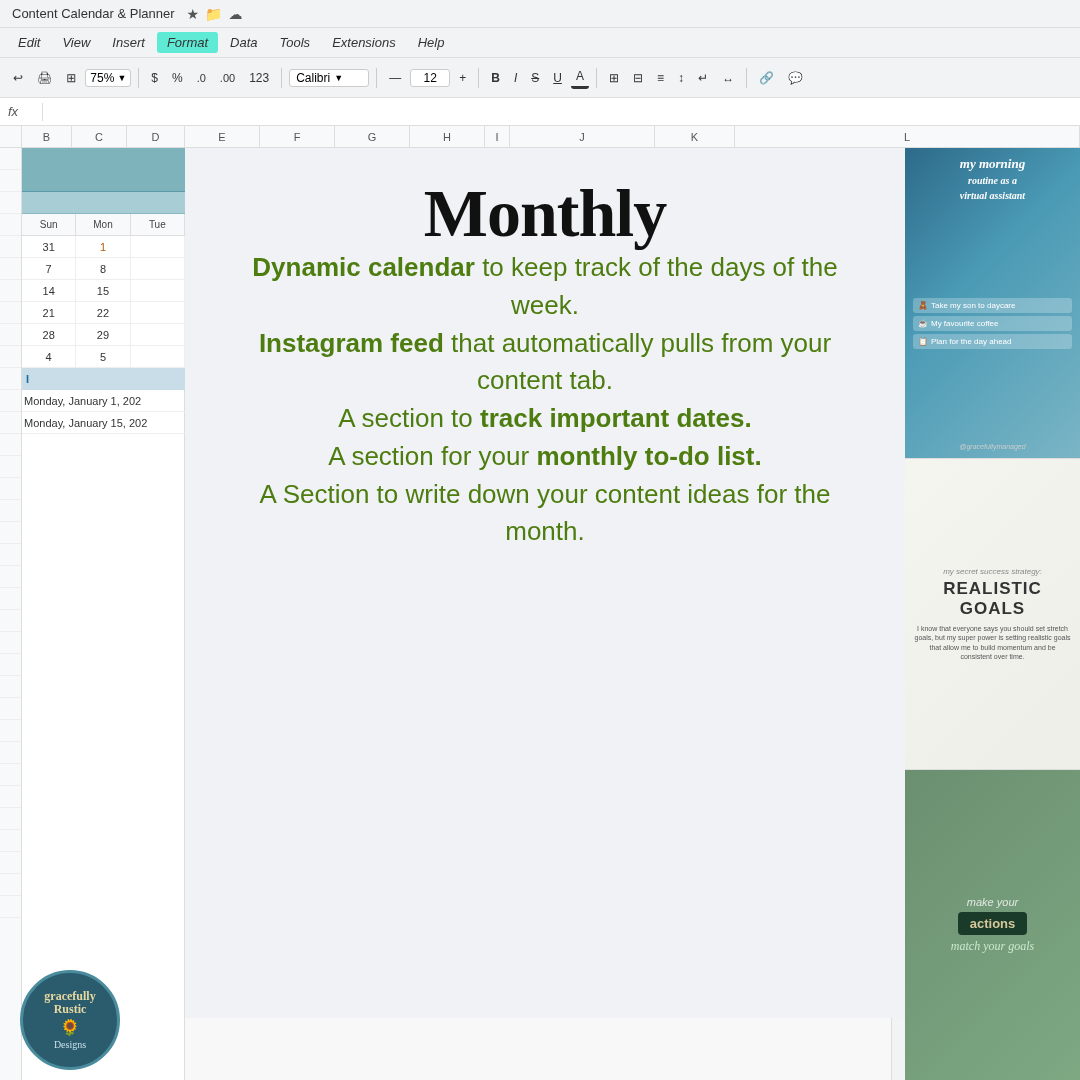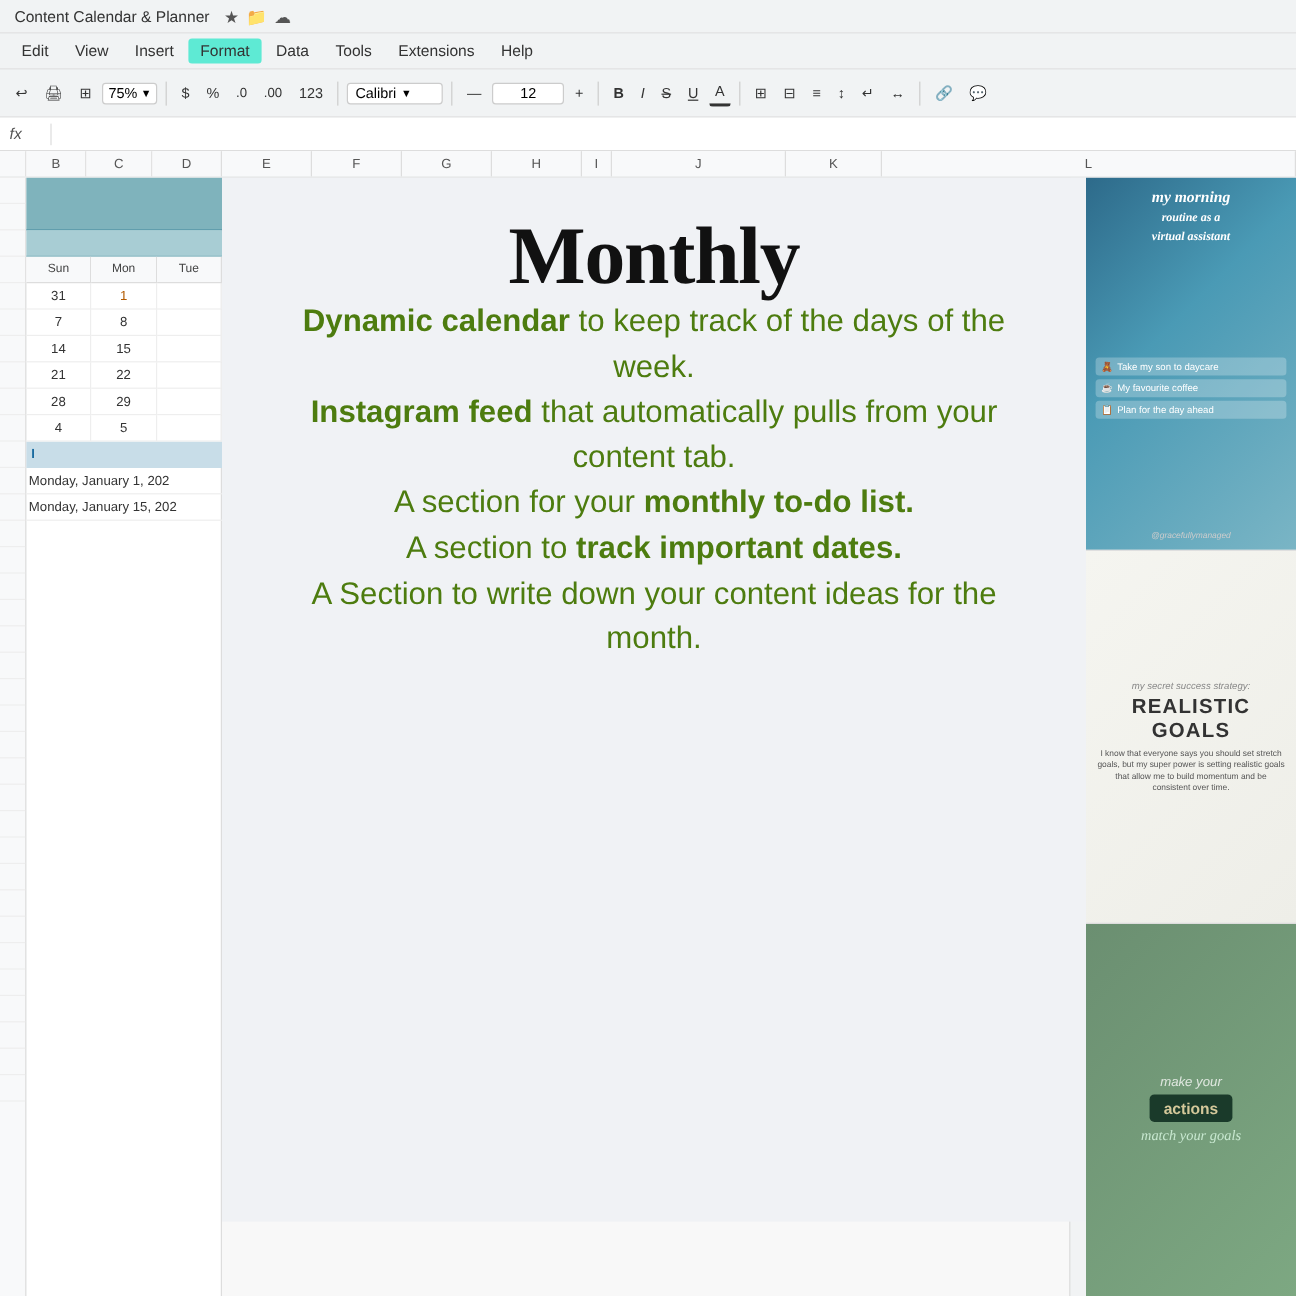--- a/index.html
+++ b/index.html
@@ -47,20 +47,21 @@
       padding: 0 8px;
       gap: 2px;
       border-bottom: 1px solid #ddd;
     }
     .menu-item {
       padding: 3px 10px;
       font-size: 13px;
       color: #333;
       border-radius: 3px;
       cursor: pointer;
+      font-style: italic;
     }
     .menu-item.active {
       background: #5eead4;
     }
 
     
     .toolbar {
       height: 40px;
       background: #f1f3f4;
       display: flex;
@@ -105,21 +106,21 @@
       min-width: 80px;
     }
     .toolbar-size {
       display: flex;
       align-items: center;
       background: white;
       border: 1px solid #ccc;
       border-radius: 3px;
       padding: 1px 4px;
       font-size: 12px;
-      width: 60px;
+      width: 40px;
       justify-content: center;
     }
     .toolbar-bold { font-weight: bold; }
     .toolbar-italic { font-style: italic; }
     .toolbar-strike { text-decoration: line-through; }
 
     
     .formula-bar {
       height: 28px;
       background: white;
@@ -613,27 +614,27 @@
       <strong>Dynamic calendar</strong>
       <span> to keep track of the days of the week.</span>
     </div>
 
     <div class="feature-text">
       <strong>Instagram feed</strong>
       <span> that automatically pulls from your content tab.</span>
     </div>
 
     <div class="feature-text">
+      <span>A section to </span>
+      <strong>track important dates.</strong>
+    </div>
+
+    <div class="feature-text">
       <span>A section for your </span>
       <strong>monthly to-do list.</strong>
-    </div>
-
-    <div class="feature-text">
-      <span>A section to </span>
-      <strong>track important dates.</strong>
     </div>
 
     <div class="feature-text">
       <span>A Section to write down your content ideas for the month.</span>
     </div>
   </div>
 
   <div class="scrollbar">
     <div class="scrollbar-thumb"></div>
   </div>
@@ -669,14 +670,24 @@
       <div style="font-size:7px; color:#555; text-align:center; margin-top:5px; line-height:1.3;">I know that everyone says you should set stretch goals, but my super power is setting realistic goals that allow me to build momentum and be consistent over time.</div>
     </div>
 
     <div class="img-placeholder-3">
       <div style="font-size:11px; color:#e0e8e0; text-align:center; font-style:italic;">make your</div>
       <div style="background:#1a3a2a; color:#d4c89a; font-weight:bold; font-size:13px; padding:4px 12px; border-radius:4px; margin:4px 0; text-align:right;">actions</div>
       <div style="font-family:'Comic Sans MS',cursive; font-size:12px; color:#c8e8d0; text-align:center; font-style:italic;">match your goals</div>
     </div>
   </div>
 
+  <div class="logo-area">
+    <div class="logo-circle">
+      <div class="logo-text-top">
+        <span>gracefully</span><br>
+        <span>Rustic</span>
+      </div>
+      <div class="logo-flower">🌻</div>
+      <div class="logo-text-bottom">Designs</div>
+    </div>
+  </div>
 
 </div>
 
 </body></html>

